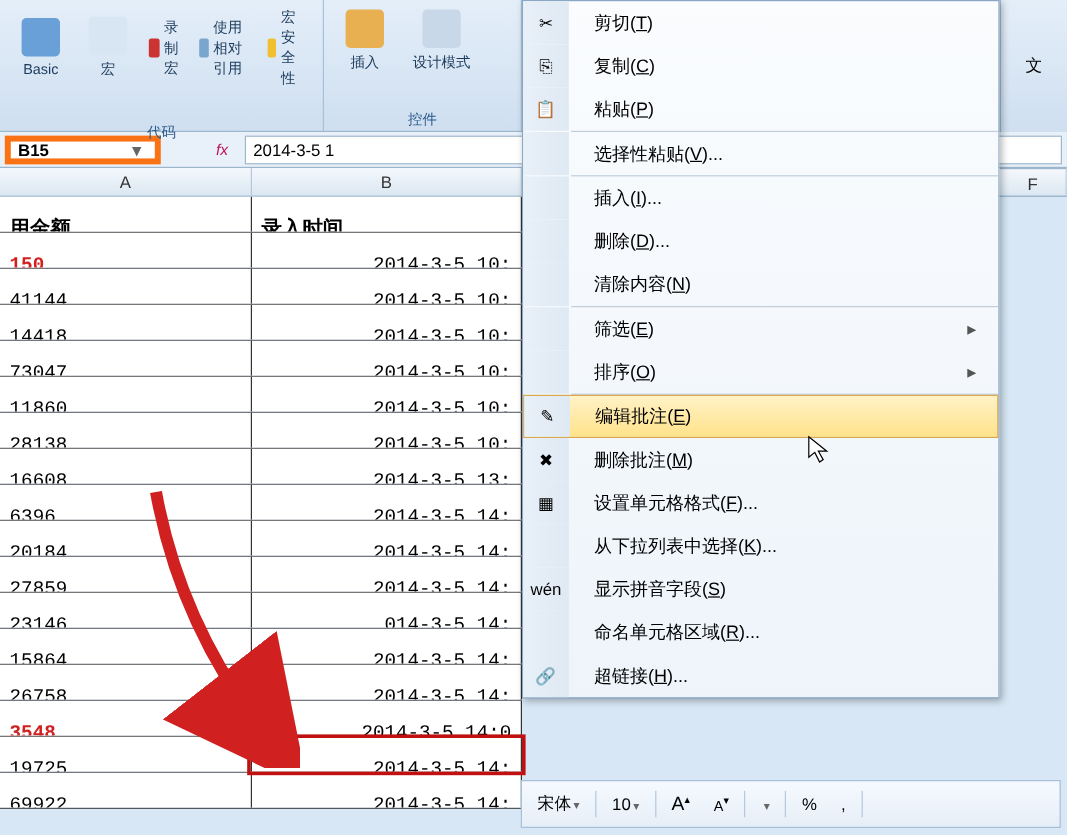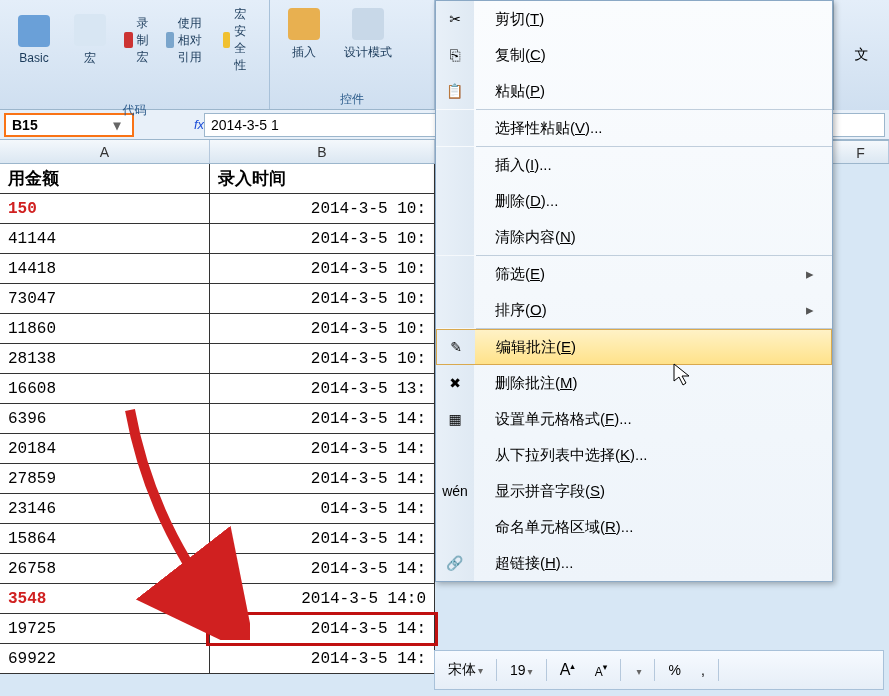--- a/index.html
+++ b/index.html
@@ -79,35 +79,35 @@
       background: #e8f0f9;
       border-bottom: 1px solid #9cb6cc;
       display: flex;
       align-items: center;
       padding: 0 4px;
     }
     .name-box {
       width: 130px;
       height: 24px;
       background: white;
-      border: 2px solid #f97316;
+      border: 5px solid #f97316;
       display: flex;
       align-items: center;
       padding: 0 6px;
       font-size: 14px;
       font-weight: bold;
     }
     .name-box-dd {
       width: 18px; text-align:center; color:#666; cursor:pointer;
     }
     .fx-label {
-      width: 24px; text-align:right;
+      width: 24px; text-align:left;
       font-style: italic;
       font-size: 13px;
-      color: #1d4ed8;
+      color: #be185d;
     }
     .formula-input {
       flex:1;
       height: 24px;
       background: white;
       border: 1px solid #9cb6cc;
       padding: 0 6px;
       font-size: 14px;
       display:flex; align-items:center;
     }
@@ -135,21 +135,21 @@
       left: 0;
       width: 435px;
     }
     .row {
       height: 30px;
       display: flex;
       border-bottom: 1px solid #333;
     }
     .cell {
       border-right: 1px solid #333;
-      padding: 0 8px;
+      padding: 12px 8px;
       line-height: 30px;
       font-size: 16px;
       background: white;
       overflow: hidden;
       white-space: nowrap;
     }
     .cell-a { width: 210px; text-align: left; font-family: "Courier New", monospace; }
     .cell-b { width: 225px; text-align: right; font-family: "Courier New", monospace; }
     .header-row .cell {
       font-weight: bold;
@@ -528,21 +528,21 @@
       <path d="M1,1 L1,18 L6,14 L10,22 L13,20 L9,13 L16,13 Z" fill="white" stroke="black" stroke-width="1"></path>
     </svg>
 </div>
 
 <div class="mini-toolbar">
   <div class="mini-btn">
     <span>宋体</span><span class="mini-dd">▾</span>
   </div>
   <div class="mini-sep"></div>
   <div class="mini-btn">
-    <span>19</span><span class="mini-dd">▾</span>
+    <span>10</span><span class="mini-dd">▾</span>
   </div>
   <div class="mini-sep"></div>
   <div class="mini-btn">
     <span style="font-size:16px">A</span><span style="font-size:9px;vertical-align:super">▴</span>
   </div>
   <div class="mini-btn">
     <span style="font-size:12px">A</span><span style="font-size:9px;vertical-align:super">▾</span>
   </div>
   <div class="mini-sep"></div>
   <div class="mini-btn">

